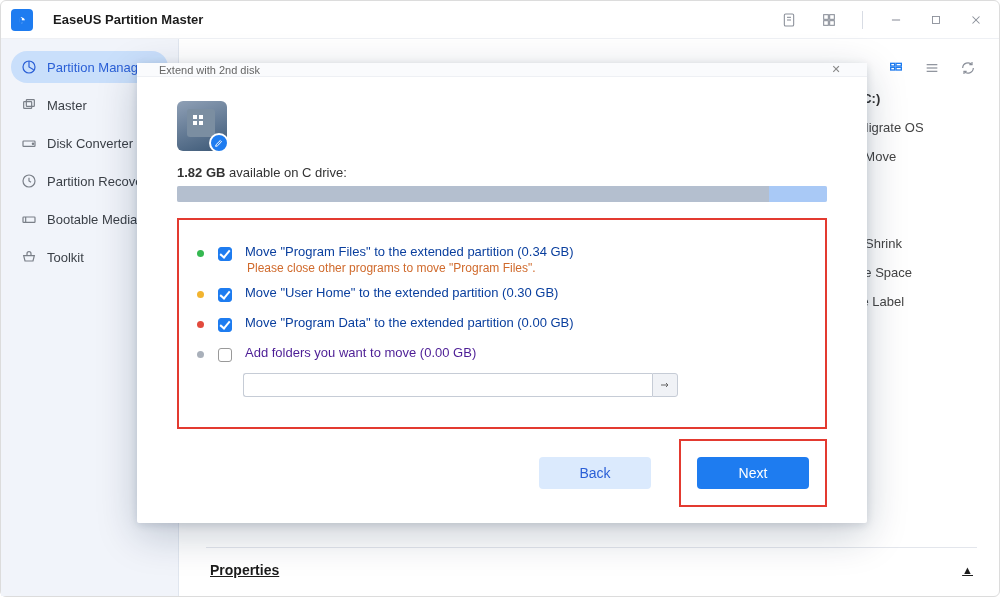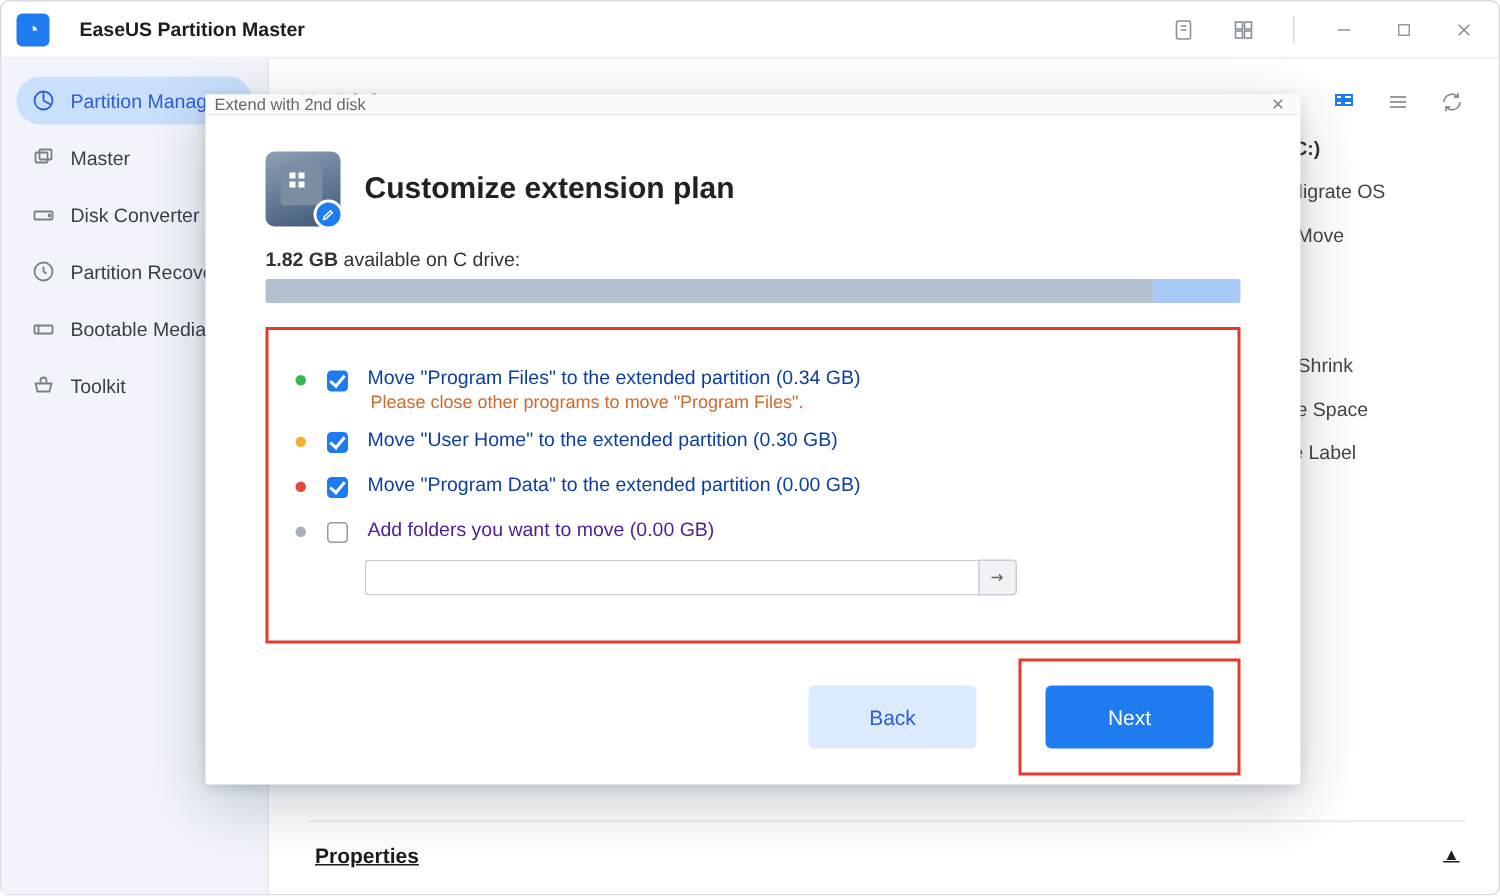--- a/index.html
+++ b/index.html
@@ -123,21 +123,21 @@
     width: 730px; height: 460px;
     background: #fff;
     border-radius: 2px;
     box-shadow: 0 12px 40px rgba(11,34,62,0.22), 0 2px 8px rgba(11,34,62,0.14);
     display: flex; flex-direction: column;
     z-index: 10;
   }
   .modal-title {
     height: 40px;
     display: flex; align-items: center;
-    padding: 0 6px;
+    padding: 0 22px;
     font-size: 11px; color: #666;
     background: #fafbfd;
     border-bottom: 1px solid #eef0f4;
   }
   .modal-title .close {
     margin-left: auto; color: #888; cursor: pointer;
     width: 18px; text-align:center;
   }
   .modal-body {
     flex: 1; padding: 24px 40px 10px 40px;
@@ -231,21 +231,21 @@
     display:flex; align-items:center; justify-content:center;
     color:#666;
   }
 
   .modal-footer {
     display:flex; align-items:center; justify-content:flex-end;
     gap: 28px;
     padding: 0 40px 24px;
   }
   .btn {
-    min-width: 112px; height: 42px;
+    min-width: 112px; height: 32px;
     border-radius: 4px; border: none;
     font-size: 14px; cursor: pointer;
     display:inline-flex; align-items:center; justify-content:center;
   }
   .btn-back { background: var(--light-blue-btn); color: var(--blue-dark); }
   .btn-next { background: var(--blue); color: #fff; }
   .next-frame {
     padding: 16px; border: 2px solid var(--redbox);
     display: inline-flex;
   }
@@ -414,21 +414,20 @@
     <div class="modal-body">
 
       <div class="logo-block">
         <div class="big-icon">
           <span class="edit">
             <svg width="10" height="10" viewBox="0 0 24 24" fill="none" stroke="#fff" stroke-width="2.4">
                 <path d="M4 20l4-1 10-10-3-3L5 16z"></path>
               </svg>
           </span>
         </div>
-        <div class="modal-heading">Customize extension plan</div>
       </div>
 
       <div class="avail-line">
         <b>1.82 GB</b>
         <span>available on C drive:</span>
       </div>
       <div class="space-bar">
         <div class="fill-used"></div>
         <div class="fill-free"></div>
       </div>

